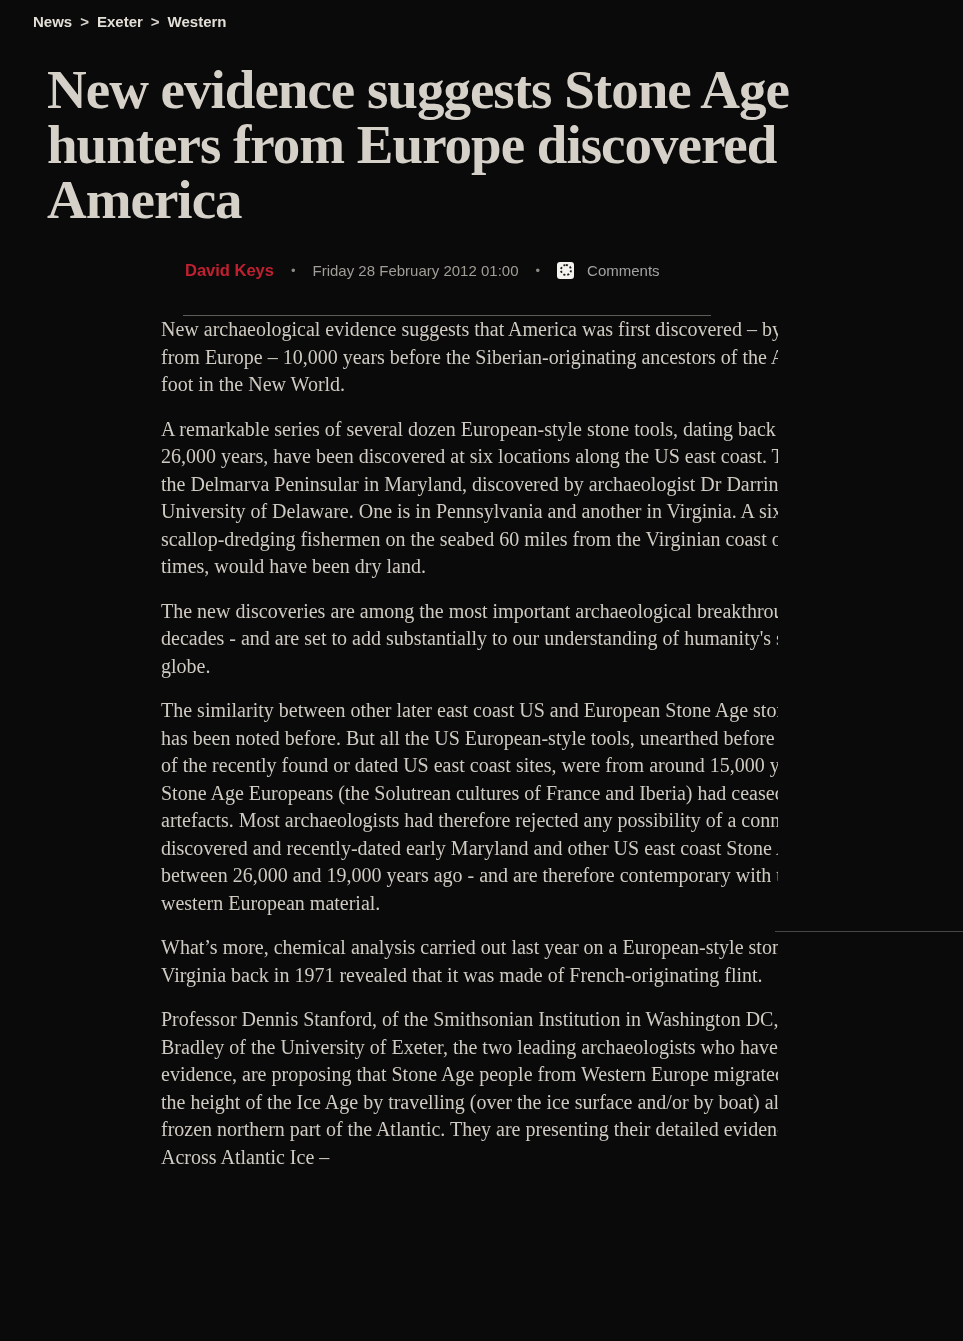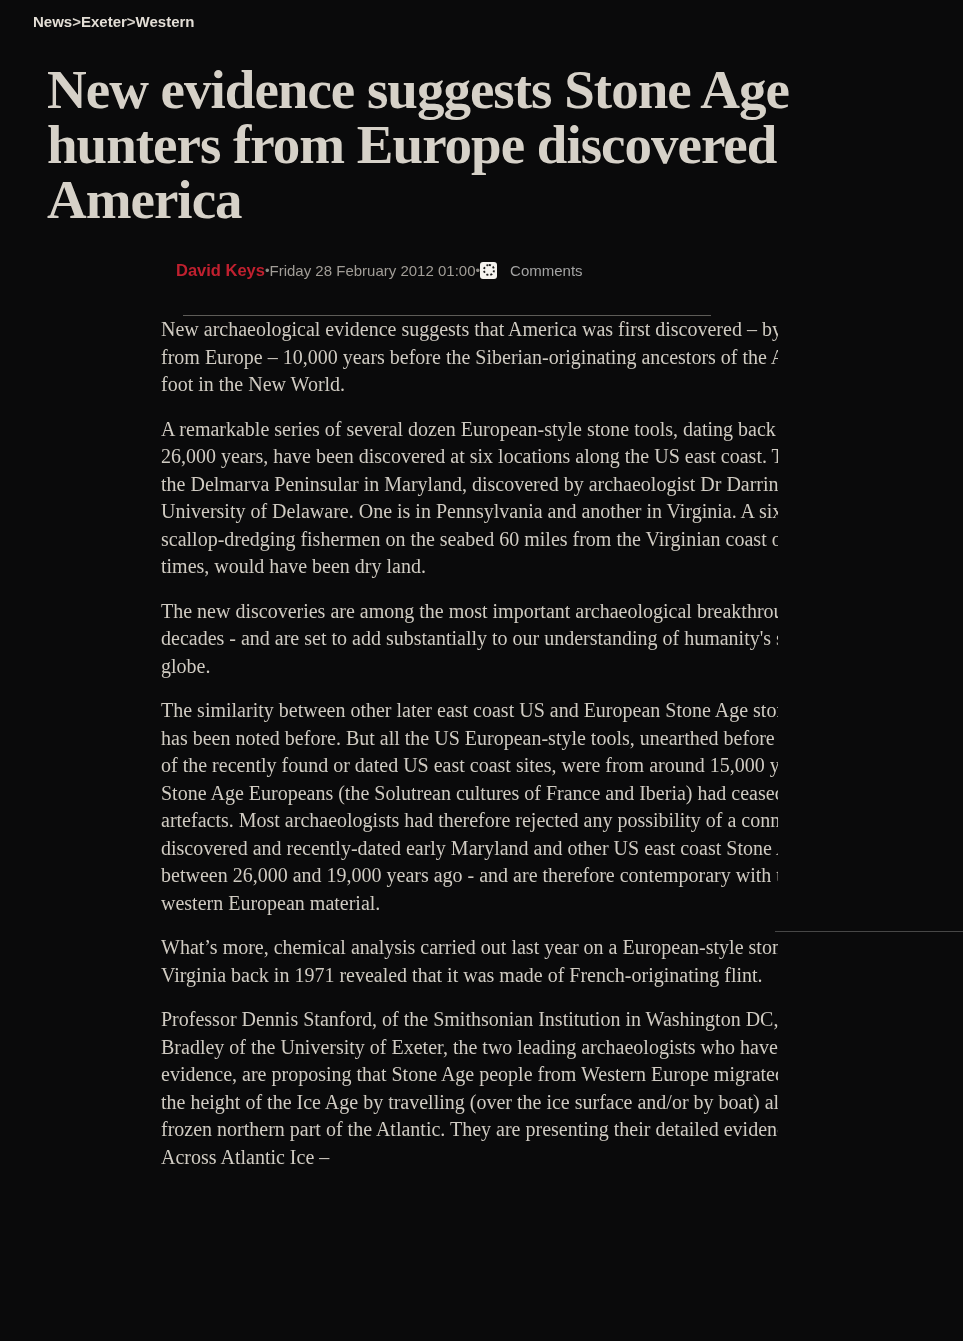--- a/index.html
+++ b/index.html
@@ -12,20 +12,21 @@
     font-family: "Liberation Sans", sans-serif;
   }
 
   
   .breadcrumb {
     position: absolute;
     left: 33px;
     top: 13px;
     display: flex;
     align-items: center;
+    gap: 8px;
     font-size: 15px;
     font-weight: 700;
     color: #e3ded6;
     line-height: 17px;
   }
   .breadcrumb a {
     color: #e3ded6;
     text-decoration: none;
     cursor: pointer;
   }
@@ -42,25 +43,26 @@
     font-weight: 700;
     font-size: 55px;
     line-height: 55px;
     letter-spacing: -1px;
     color: #d6d1c8;
   }
 
   
   .byline-row {
     position: absolute;
-    left: 176px;
+    left: 185px;
     top: 259px;
     height: 22px;
     display: flex;
     align-items: center;
+    gap: 17px;
     font-size: 15px;
     white-space: nowrap;
   }
   .author {
     color: #c0202f;
     font-weight: 700;
     font-size: 16.5px;
     cursor: pointer;
   }
   .meta-dot {

